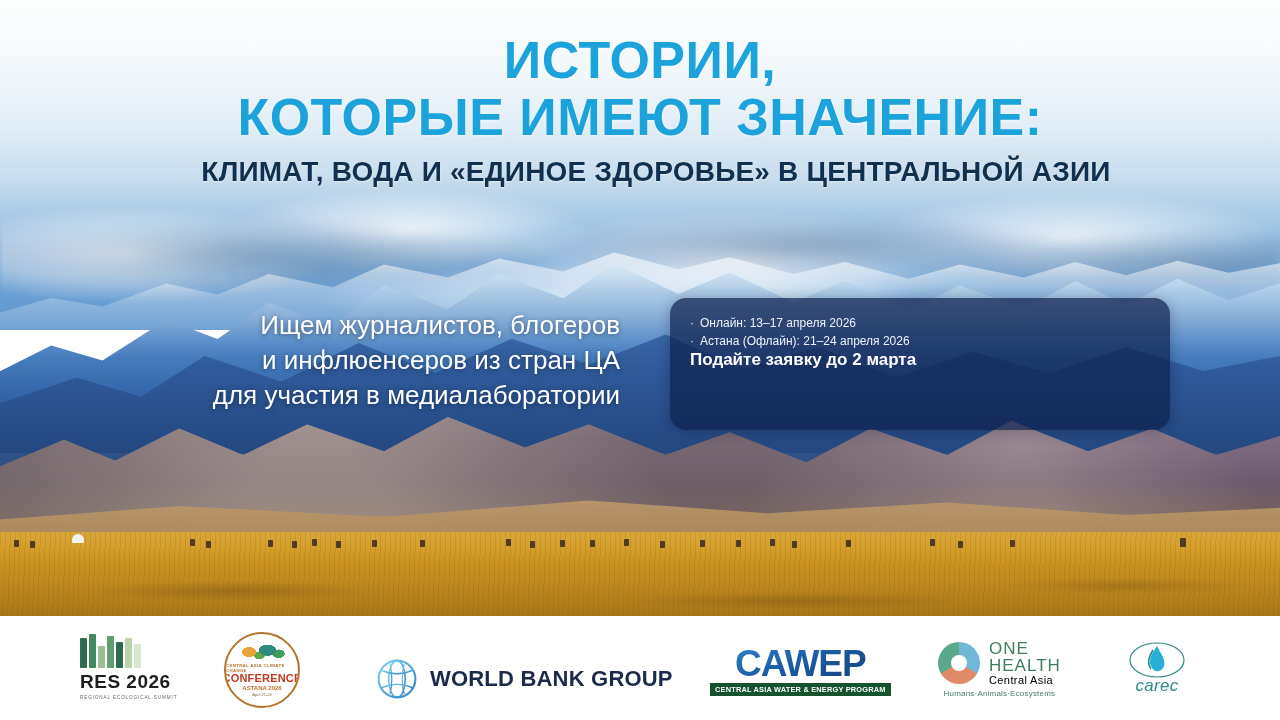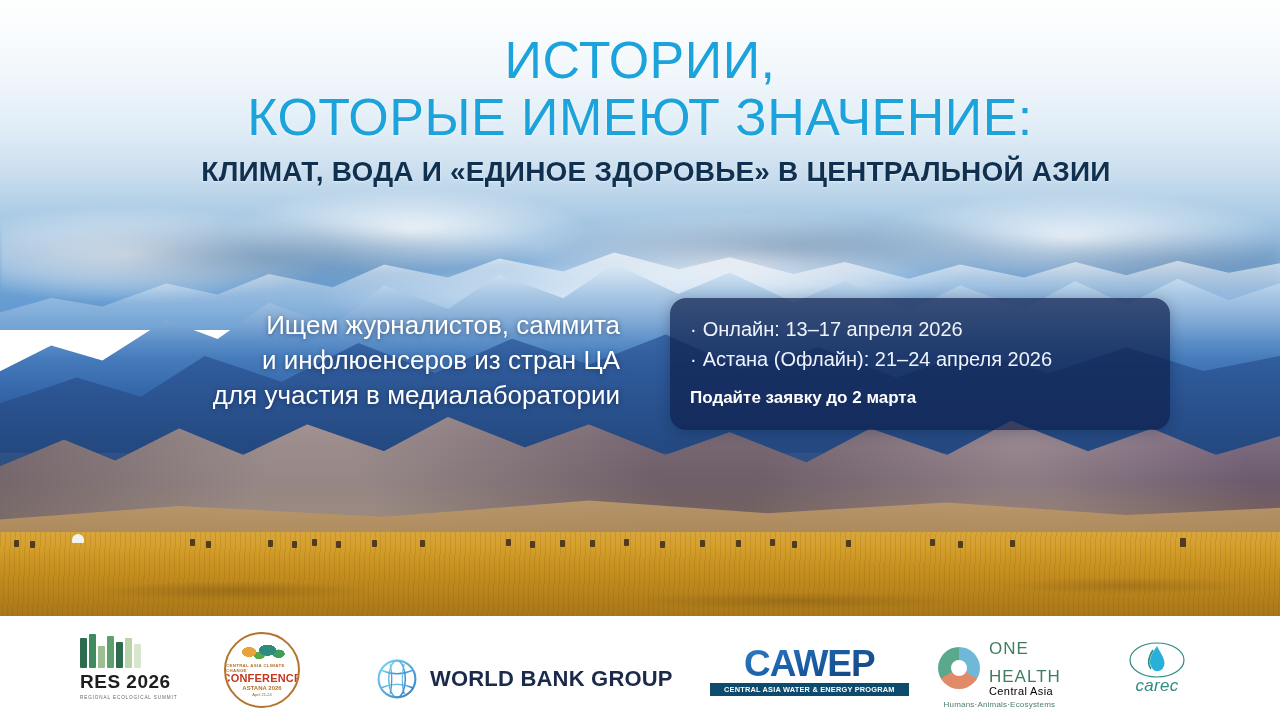--- a/index.html
+++ b/index.html
@@ -115,21 +115,21 @@
       radial-gradient(ellipse 240px 12px at 62% 82%, rgba(90,58,16,.25), rgba(90,58,16,0) 70%),
       radial-gradient(ellipse 180px 12px at 88% 64%, rgba(90,58,16,.22), rgba(90,58,16,0) 70%);
   }
   .herd{position:absolute;left:0;top:536px;width:1280px;height:16px;}
   .herd i{position:absolute;display:block;width:5px;height:7px;background:#3a2a1e;border-radius:1px;opacity:.85;}
   .yurt{position:absolute;left:72px;top:534px;width:12px;height:9px;background:#f2f2ee;border-radius:6px 6px 1px 1px;}
 
   
   .headline{position:absolute;left:0;top:34px;width:1280px;text-align:center;}
   .h-line{
-    font-weight:normal;color:#1ca3dc;letter-spacing:.5px;line-height:1.02;
+    font-weight:bold;color:#1ca3dc;letter-spacing:.5px;line-height:1.02;
     text-shadow:0 1px 3px rgba(255,255,255,.65);
   }
   .h1{font-size:52px;}
   .h2{font-size:52px;margin-top:4px;}
   .h3{
     font-size:28px;font-weight:bold;color:#10304f;margin-top:12px;letter-spacing:.2px;
     text-shadow:0 1px 2px rgba(255,255,255,.5);
     padding-left:32px;
   }
 
@@ -141,24 +141,24 @@
   }
   .lead div{white-space:nowrap;}
 
   
   .infobox{
     position:absolute;left:670px;top:298px;width:500px;height:132px;
     background:rgba(14,32,78,.72);border-radius:16px;
     box-shadow:0 2px 14px rgba(8,20,50,.3);
     padding:16px 20px 0 20px;box-sizing:border-box;
   }
-  .ib-line{color:#eef3fb;font-size:20px;line-height:1.5;white-space:nowrap;}
+  .ib-line{color:#eef3fb;font-size:12px;line-height:1.5;white-space:nowrap;}
   .ib-line .dot{margin-right:6px;}
   .ib-sub{color:#eef3fb;font-size:16px;line-height:1.5;padding-left:14px;white-space:nowrap;}
-  .ib-cta{margin-top:14px;color:#ffffff;font-size:17px;font-weight:bold;white-space:nowrap;}
+  .ib-cta{color:#ffffff;font-size:17px;font-weight:bold;white-space:nowrap;}
 
   
   .footer{position:absolute;left:0;top:616px;width:1280px;height:104px;background:#ffffff;}
   .logos{position:absolute;left:0;top:0;width:1280px;height:104px;}
   .logo{position:absolute;display:flex;align-items:center;}
 
   
   .res{left:80px;top:18px;flex-direction:column;align-items:flex-start;}
   .res-marks{display:flex;align-items:flex-end;height:34px;gap:2px;}
   .res-marks span{display:block;width:7px;border-radius:1px;}
@@ -193,33 +193,33 @@
 
   
   .cawep{left:710px;top:30px;flex-direction:column;align-items:center;}
   .cawep-word{
     font-size:37px;font-weight:bold;letter-spacing:-1px;line-height:.95;
     color:#1b5fa8;
     background:linear-gradient(160deg,#2f7ec2 0%,#1b5fa8 45%,#143f77 100%);
     -webkit-background-clip:text;background-clip:text;-webkit-text-fill-color:transparent;
   }
   .cawep-sub{
-    margin-top:2px;background:#0c4a6e;color:#fff;font-size:7.4px;font-weight:bold;
-    letter-spacing:.2px;padding:2px 14px;white-space:nowrap;
+    margin-top:2px;background:#14532d;color:#fff;font-size:7.4px;font-weight:bold;
+    letter-spacing:.2px;padding:2px 5px;white-space:nowrap;
   }
 
   
   .oh{left:938px;top:24px;flex-direction:column;align-items:center;}
   .oh-row{display:flex;align-items:center;}
   .oh-mark{width:42px;height:42px;border-radius:50%;margin-right:9px;position:relative;
     background:conic-gradient(#6fb8d8 0deg 120deg,#e08a6a 120deg 240deg,#5aa98c 240deg 360deg);}
   .oh-mark:after{content:"";position:absolute;left:13px;top:13px;width:16px;height:16px;border-radius:50%;background:#fff;}
   .oh-txt{line-height:1.02;}
   .oh-1{font-size:17px;color:#3f7d5e;letter-spacing:1px;}
-  .oh-2{font-size:17px;color:#3f7d5e;letter-spacing:1px;margin-top:11px;}
+  .oh-2{font-size:17px;color:#3f7d5e;letter-spacing:1px;}
   .oh-3{font-size:11px;color:#000000;letter-spacing:.4px;}
   .oh-sub{margin-top:3px;font-size:8px;color:#4b7f6a;letter-spacing:.2px;}
 
   
   .carec{left:1128px;top:24px;flex-direction:column;align-items:center;text-align:center;}
   .carec-mark{width:58px;height:40px;position:relative;}
   .carec-word{font-size:17px;color:#2f8a84;font-style:italic;margin-top:-4px;letter-spacing:.3px;}
 </style>
 </head>
 <body>
@@ -268,21 +268,21 @@
     </div>
   </div>
 
   <div class="headline">
     <div class="h-line h1">ИСТОРИИ,</div>
     <div class="h-line h2">КОТОРЫЕ ИМЕЮТ ЗНАЧЕНИЕ:</div>
     <div class="h3">КЛИМАТ, ВОДА И «ЕДИНОЕ ЗДОРОВЬЕ» В ЦЕНТРАЛЬНОЙ АЗИИ</div>
   </div>
 
   <div class="lead">
-    <div>Ищем журналистов, саммита</div>
+    <div>Ищем журналистов, блогеров</div>
     <div>и инфлюенсеров из стран ЦА</div>
     <div>для участия в медиалаборатории</div>
   </div>
 
   <div class="infobox">
     <div class="ib-line">
       <span class="dot">·</span><span>Онлайн: 13–17 апреля 2026</span>
     </div>
     <div class="ib-line">
       <span class="dot">·</span><span>Астана (Офлайн): 21–24 апреля 2026</span>

